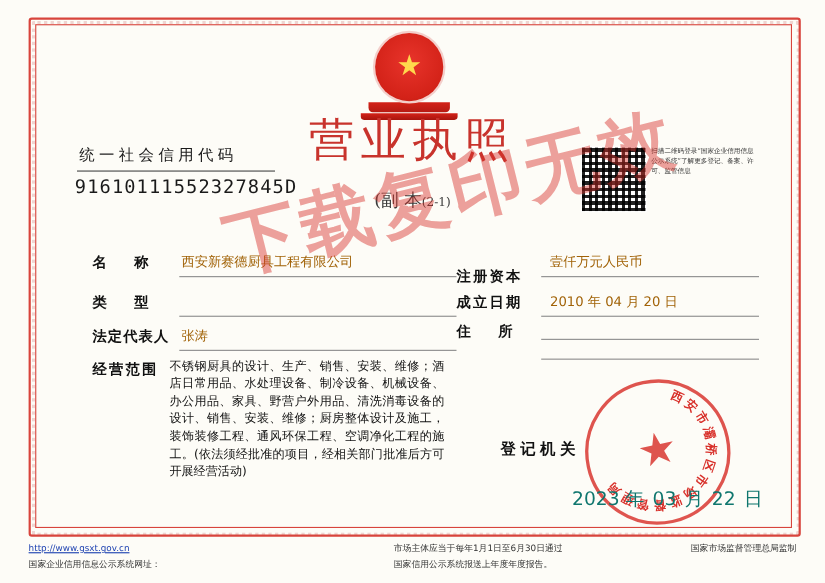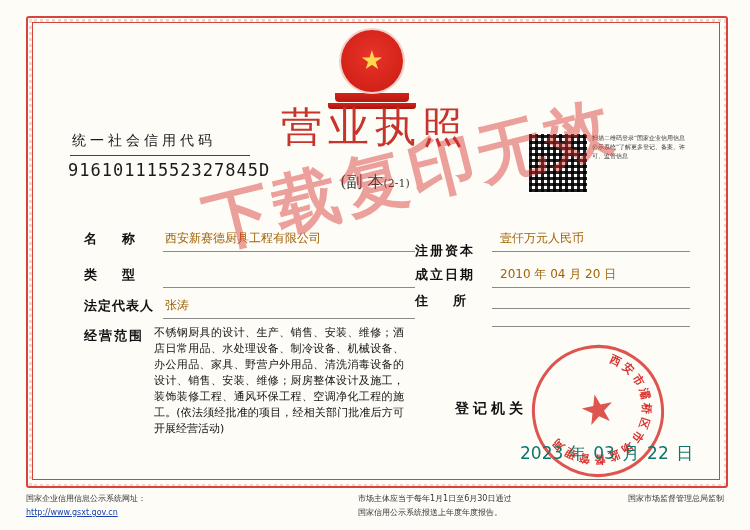--- a/index.html
+++ b/index.html
@@ -233,22 +233,22 @@
     <span class="num">03</span>
     <span>月</span>
     <span class="num">22</span>
     <span>日</span>
   </div>
 
   <div class="watermark">下载复印无效</div>
 
   <div class="footer">
     <div class="foot-left">
+      <div><a href="#">http://www.gsxt.gov.cn</a></div>
       <div>国家企业信用信息公示系统网址：</div>
-      <div><a href="#">http://www.gsxt.gov.cn</a></div>
     </div>
     <div class="foot-mid">
       <div>市场主体应当于每年1月1日至6月30日通过</div>
       <div>国家信用公示系统报送上年度年度报告。</div>
     </div>
     <div class="foot-right">
       <div>国家市场监督管理总局监制</div>
     </div>
   </div>
 

